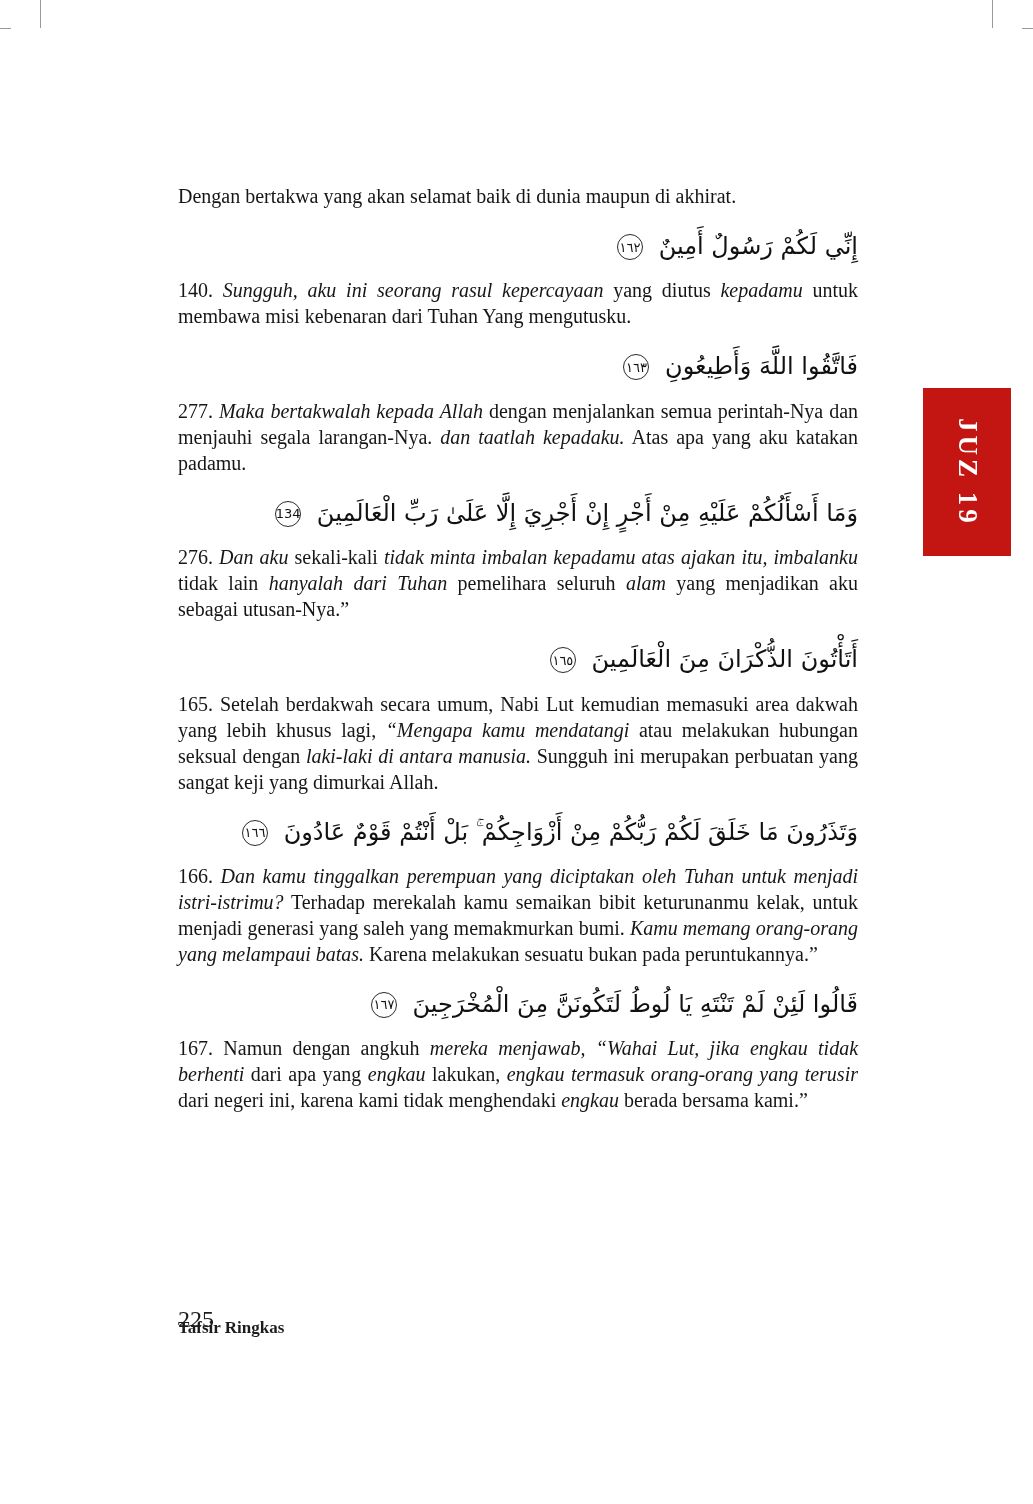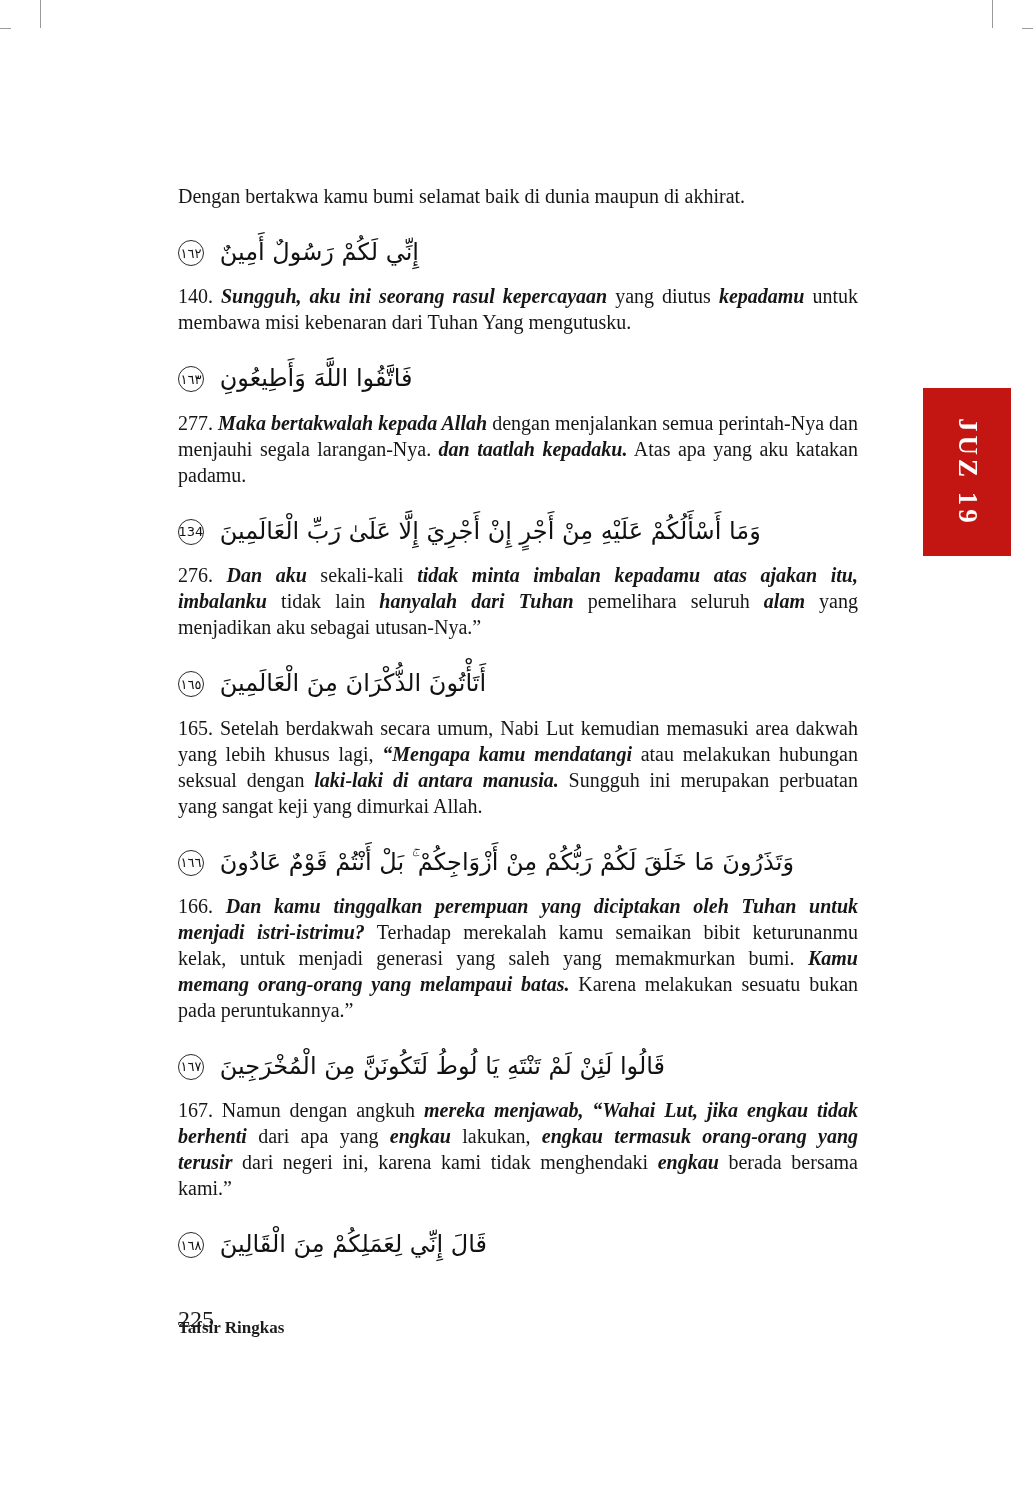--- a/index.html
+++ b/index.html
@@ -29,29 +29,29 @@
     top: 183px;
     width: 680px;
   }
 
   .para {
     font-size: 20px;
     line-height: 26px;
     text-align: justify;
     margin: 0 0 6px 0;
   }
-  .para .it { font-style: italic; font-weight: bold; }
+  .para .it { font-style: italic; }
 
   .arabic {
     direction: rtl;
-    text-align: left;
+    text-align: right;
     font-family: "DejaVu Sans", sans-serif;
     font-size: 24px;
     line-height: 1.6;
-    margin: 24px 0 12px 0;
+    margin: 18px 0 12px 0;
     color: #111111;
   }
   .ayah-marker {
     display: inline-flex;
     align-items: center;
     justify-content: center;
     width: 26px;
     height: 26px;
     border: 1px solid #2a2a2a;
     border-radius: 50%;
@@ -108,32 +108,31 @@
   <div class="crop crop-tl-v"></div>
   <div class="crop crop-tl-h"></div>
   <div class="crop crop-tr-v"></div>
   <div class="crop crop-tr-h"></div>
 
   <div class="juz-tab" style="background: rgb(195, 22, 18);">
     <span>JUZ 19</span>
   </div>
 
   <div class="content" id="content">
-      <div class="para"><span>Dengan bertakwa kamu bumi selamat baik di dunia maupun di akhirat.</span></div>
+      <div class="para"><span>Dengan bertakwa yang akan selamat baik di dunia maupun di akhirat.</span></div>
       <div class="arabic" dir="rtl"><span>إِنِّي لَكُمْ رَسُولٌ أَمِينٌ </span><span class="ayah-marker">١٦٢</span></div>
       <div class="para"><span>140. </span><span class="it">Sungguh, aku ini seorang rasul kepercayaan</span><span> yang diutus </span><span class="it">kepadamu</span><span> untuk membawa misi kebenaran dari Tuhan Yang mengutusku.</span></div>
       <div class="arabic" dir="rtl"><span>فَاتَّقُوا اللَّهَ وَأَطِيعُونِ </span><span class="ayah-marker">١٦٣</span></div>
       <div class="para"><span>277. </span><span class="it">Maka bertakwalah kepada Allah</span><span> dengan menjalankan semua perintah-Nya dan menjauhi segala larangan-Nya. </span><span class="it">dan taatlah kepadaku.</span><span> Atas apa yang aku katakan padamu.</span></div>
       <div class="arabic" dir="rtl"><span>وَمَا أَسْأَلُكُمْ عَلَيْهِ مِنْ أَجْرٍ إِنْ أَجْرِيَ إِلَّا عَلَىٰ رَبِّ الْعَالَمِينَ </span><span class="ayah-marker">134</span></div>
       <div class="para"><span>276. </span><span class="it">Dan aku</span><span> sekali-kali </span><span class="it">tidak minta imbalan kepadamu atas ajakan itu, imbalanku</span><span> tidak lain </span><span class="it">hanyalah dari Tuhan</span><span> pemelihara seluruh </span><span class="it">alam</span><span> yang menjadikan aku sebagai utusan-Nya.”</span></div>
       <div class="arabic" dir="rtl"><span>أَتَأْتُونَ الذُّكْرَانَ مِنَ الْعَالَمِينَ </span><span class="ayah-marker">١٦٥</span></div>
       <div class="para"><span>165. Setelah berdakwah secara umum, Nabi Lut kemudian memasuki area dakwah yang lebih khusus lagi, </span><span class="it">“Mengapa kamu mendatangi</span><span> atau melakukan hubungan seksual dengan </span><span class="it">laki-laki di antara manusia.</span><span> Sungguh ini merupakan perbuatan yang sangat keji yang dimurkai Allah.</span></div>
       <div class="arabic" dir="rtl"><span>وَتَذَرُونَ مَا خَلَقَ لَكُمْ رَبُّكُمْ مِنْ أَزْوَاجِكُمْ ۚ بَلْ أَنْتُمْ قَوْمٌ عَادُونَ </span><span class="ayah-marker">١٦٦</span></div>
       <div class="para"><span>166. </span><span class="it">Dan kamu tinggalkan perempuan yang diciptakan oleh Tuhan untuk menjadi istri-istrimu?</span><span> Terhadap merekalah kamu semaikan bibit keturunanmu kelak, untuk menjadi generasi yang saleh yang memakmurkan bumi. </span><span class="it">Kamu memang orang-orang yang melampaui batas.</span><span> Karena melakukan sesuatu bukan pada peruntukannya.”</span></div>
       <div class="arabic" dir="rtl"><span>قَالُوا لَئِنْ لَمْ تَنْتَهِ يَا لُوطُ لَتَكُونَنَّ مِنَ الْمُخْرَجِينَ </span><span class="ayah-marker">١٦٧</span></div>
       <div class="para"><span>167. Namun dengan angkuh </span><span class="it">mereka menjawab, “Wahai Lut, jika engkau tidak berhenti</span><span> dari apa yang </span><span class="it">engkau</span><span> lakukan, </span><span class="it">engkau termasuk orang-orang yang terusir</span><span> dari negeri ini, karena kami tidak menghendaki </span><span class="it">engkau</span><span> berada bersama kami.”</span></div>
-      <div class="arabic" dir="rtl"><span>قَالَ إِنِّي لِعَمَلِكُمْ مِنَ الْقَالِينَ </span><span class="ayah-marker">١٦٨</span></div>
     </div>
 
   <div class="footer-left">Tafsir Ringkas</div>
   <div class="page-number">225</div>
 
 </div>
 
 </body></html>

